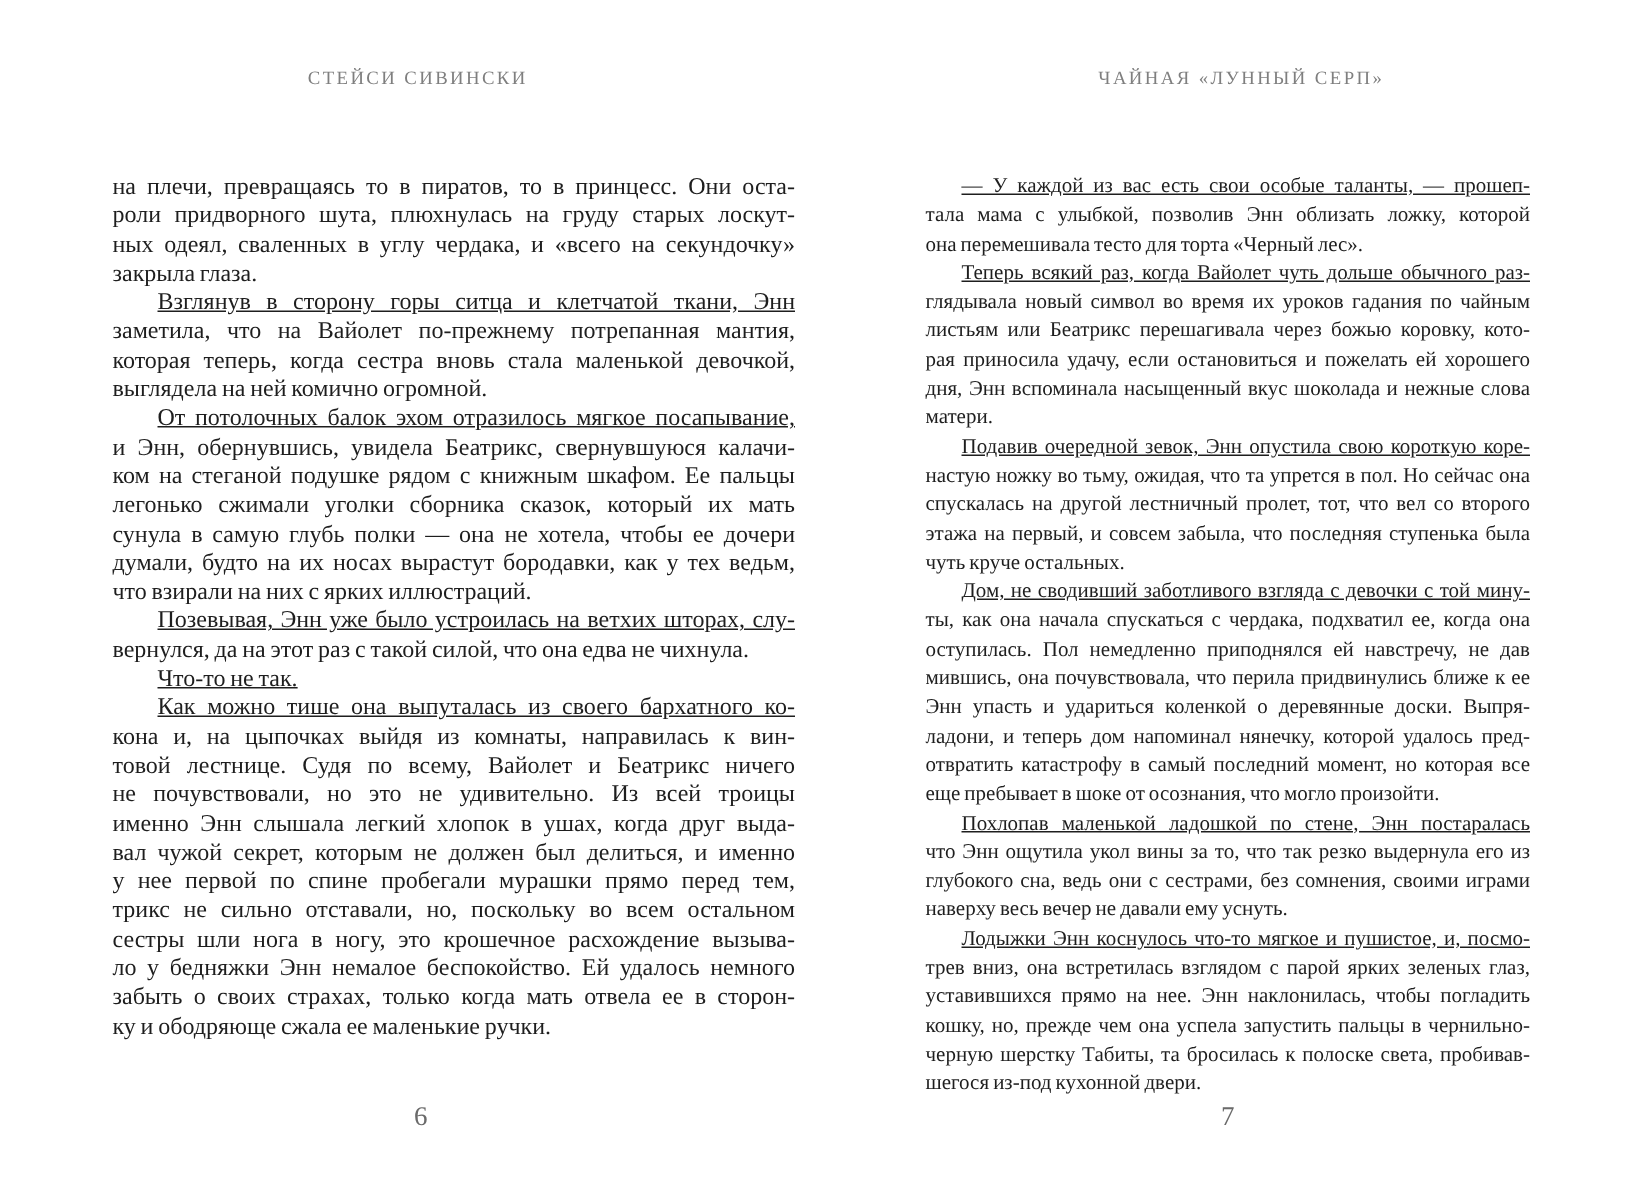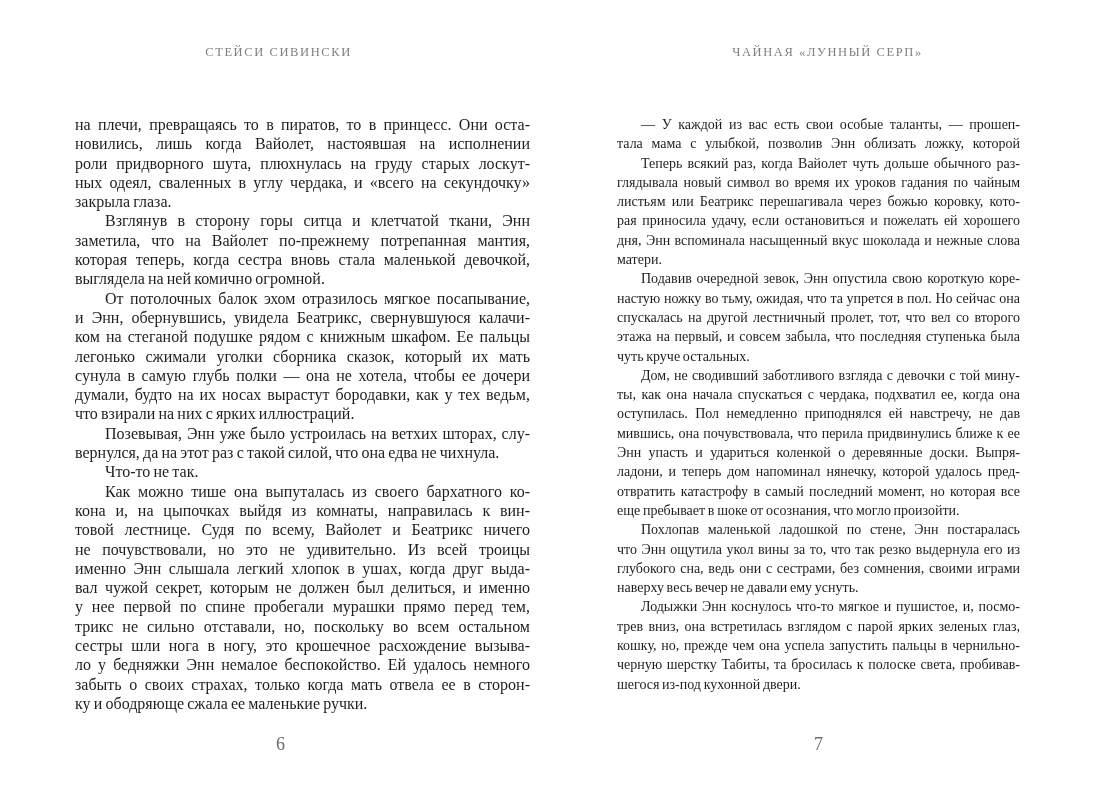--- a/index.html
+++ b/index.html
@@ -33,42 +33,41 @@
     color: var(--text, #1e1e1e);
     line-height: 19.3px;
     word-spacing: -0.8px;
     margin-top: 38px;
   }
   .page-left  .page-body { font-size: 16px; }
   .page-right .page-body { font-size: 14px; }
 
   .line { text-align: justify; text-align-last: justify; }
   .line.para-end { text-align-last: left; }
-  .line.para-start { text-indent: 30px; }
+  .line.para-start { text-indent: 30px; text-decoration: underline; }
   .page-right .line.para-start { text-indent: 24px; }
 
   .folio {
     position: absolute;
     top: 734px; left: 0; right: 0;
     text-align: center;
     font-size: 18px;
     color: var(--folio, #6a6a6a);
   }
   .page-left .folio { transform: translateX(-22px); }
 </style>
 </head>
 <body>
 
 <div class="screen">
 
   <section class="page page-left">
     <div class="running-head">СТЕЙСИ СИВИНСКИ</div>
     <div class="page-body">
         <div class="line">на плечи, превращаясь то в пиратов, то в принцесс. Они оста-</div>
-        <div class="line">новились, лишь когда Вайолет, настоявшая на исполнении</div>
         <div class="line">роли придворного шута, плюхнулась на груду старых лоскут-</div>
         <div class="line">ных одеял, сваленных в углу чердака, и «всего на секундочку»</div>
         <div class="line para-end">закрыла глаза.</div>
         <div class="line para-start">Взглянув в сторону горы ситца и клетчатой ткани, Энн</div>
         <div class="line">заметила, что на Вайолет по-прежнему потрепанная мантия,</div>
         <div class="line">которая теперь, когда сестра вновь стала маленькой девочкой,</div>
         <div class="line para-end">выглядела на ней комично огромной.</div>
         <div class="line para-start">От потолочных балок эхом отразилось мягкое посапывание,</div>
         <div class="line">и Энн, обернувшись, увидела Беатрикс, свернувшуюся калачи-</div>
         <div class="line">ком на стеганой подушке рядом с книжным шкафом. Ее пальцы</div>
@@ -93,20 +92,21 @@
         <div class="line para-end">ку и ободряюще сжала ее маленькие ручки.</div>
       </div>
     <div class="folio">6</div>
   </section>
 
   <section class="page page-right">
     <div class="running-head">ЧАЙНАЯ «ЛУННЫЙ СЕРП»</div>
     <div class="page-body">
         <div class="line para-start">— У каждой из вас есть свои особые таланты, — прошеп-</div>
         <div class="line">тала мама с улыбкой, позволив Энн облизать ложку, которой</div>
+        <div class="line para-end">она перемешивала тесто для торта «Черный лес».</div>
         <div class="line para-start">Теперь всякий раз, когда Вайолет чуть дольше обычного раз-</div>
         <div class="line">глядывала новый символ во время их уроков гадания по чайным</div>
         <div class="line">листьям или Беатрикс перешагивала через божью коровку, кото-</div>
         <div class="line">рая приносила удачу, если остановиться и пожелать ей хорошего</div>
         <div class="line">дня, Энн вспоминала насыщенный вкус шоколада и нежные слова</div>
         <div class="line para-end">матери.</div>
         <div class="line para-start">Подавив очередной зевок, Энн опустила свою короткую коре-</div>
         <div class="line">настую ножку во тьму, ожидая, что та упрется в пол. Но сейчас она</div>
         <div class="line">спускалась на другой лестничный пролет, тот, что вел со второго</div>
         <div class="line">этажа на первый, и совсем забыла, что последняя ступенька была</div>
@@ -118,20 +118,21 @@
         <div class="line">Энн упасть и удариться коленкой о деревянные доски. Выпря-</div>
         <div class="line">ладони, и теперь дом напоминал нянечку, которой удалось пред-</div>
         <div class="line">отвратить катастрофу в самый последний момент, но которая все</div>
         <div class="line para-end">еще пребывает в шоке от осознания, что могло произойти.</div>
         <div class="line para-start">Похлопав маленькой ладошкой по стене, Энн постаралась</div>
         <div class="line">что Энн ощутила укол вины за то, что так резко выдернула его из</div>
         <div class="line">глубокого сна, ведь они с сестрами, без сомнения, своими играми</div>
         <div class="line para-end">наверху весь вечер не давали ему уснуть.</div>
         <div class="line para-start">Лодыжки Энн коснулось что-то мягкое и пушистое, и, посмо-</div>
         <div class="line">трев вниз, она встретилась взглядом с парой ярких зеленых глаз,</div>
+        <div class="line">уставившихся прямо на нее. Энн наклонилась, чтобы погладить</div>
         <div class="line">кошку, но, прежде чем она успела запустить пальцы в чернильно-</div>
         <div class="line">черную шерстку Табиты, та бросилась к полоске света, пробивав-</div>
         <div class="line para-end">шегося из-под кухонной двери.</div>
       </div>
     <div class="folio">7</div>
   </section>
 
 </div>
 
 </body></html>

